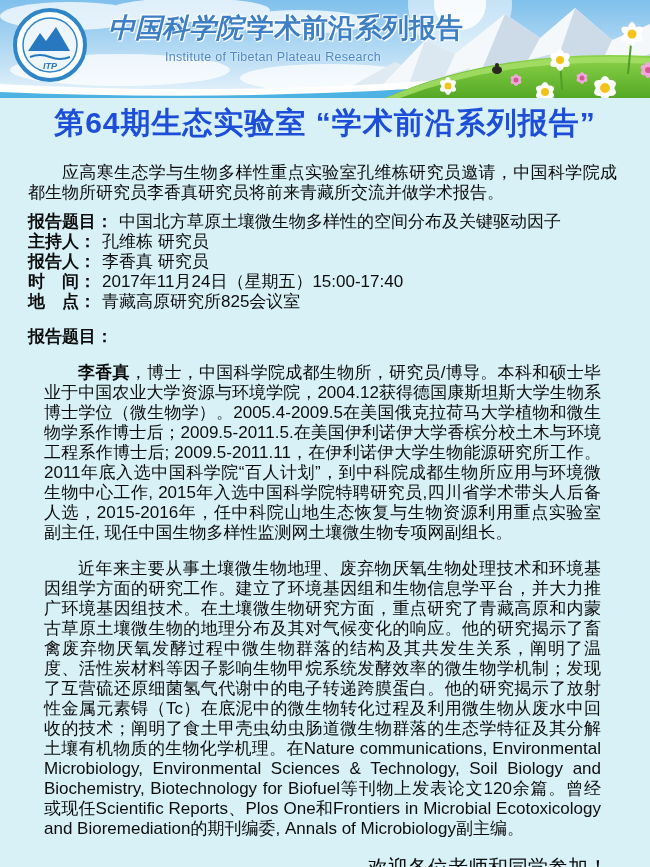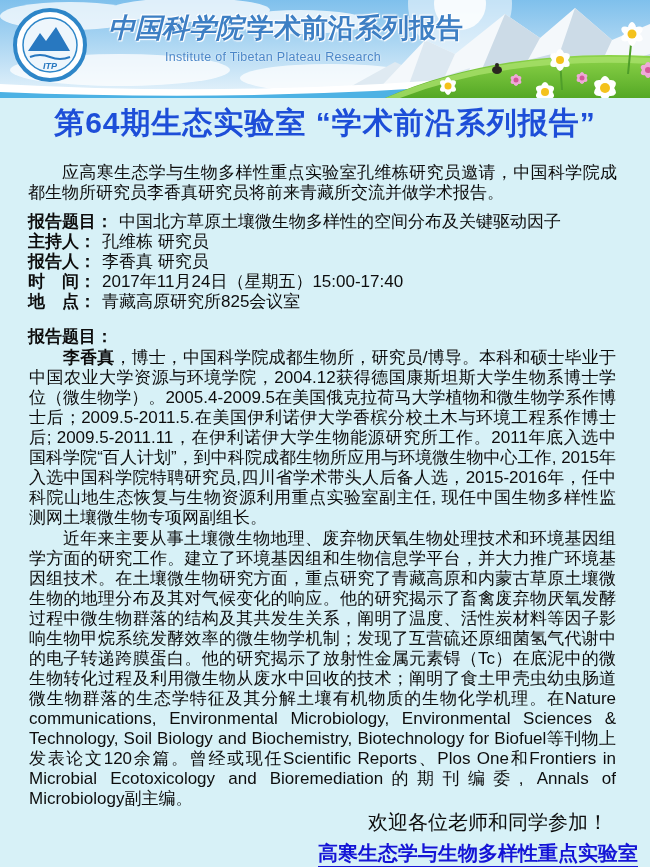--- a/index.html
+++ b/index.html
@@ -32,21 +32,21 @@
   .content {
     padding:0 33px 0 28px; font-size:17px; line-height:20px;
     text-align:justify; color:#0d0d0d;
   }
   .intro { margin:20px 0 0 0; text-indent:2em; }
   .details { margin-top:9px; }
   .detail-row { line-height:20px; }
   .detail-label { font-weight:bold; }
   .detail-value { margin-left:6px; }
   .bio-heading { margin-top:15px; font-weight:bold; line-height:20px; }
-  .bio-p { margin:1px; text-indent:2em; }
+  .bio-p { margin:16px; text-indent:2em; }
   .bio-p .speaker { font-weight:bold; }
   
   .welcome {
     padding-right:42px; text-align:right;
     font-size:20px; line-height:24px; color:#0d0d0d;
   }
   .lab-line { margin-top:7px; padding-right:12px; text-align:right; }
   .lab-name {
     display:inline-block; font-size:20px; line-height:24px; font-weight:bold;
     color:#1414d6; border-bottom:2px solid #1414d6; padding-bottom:1px;

